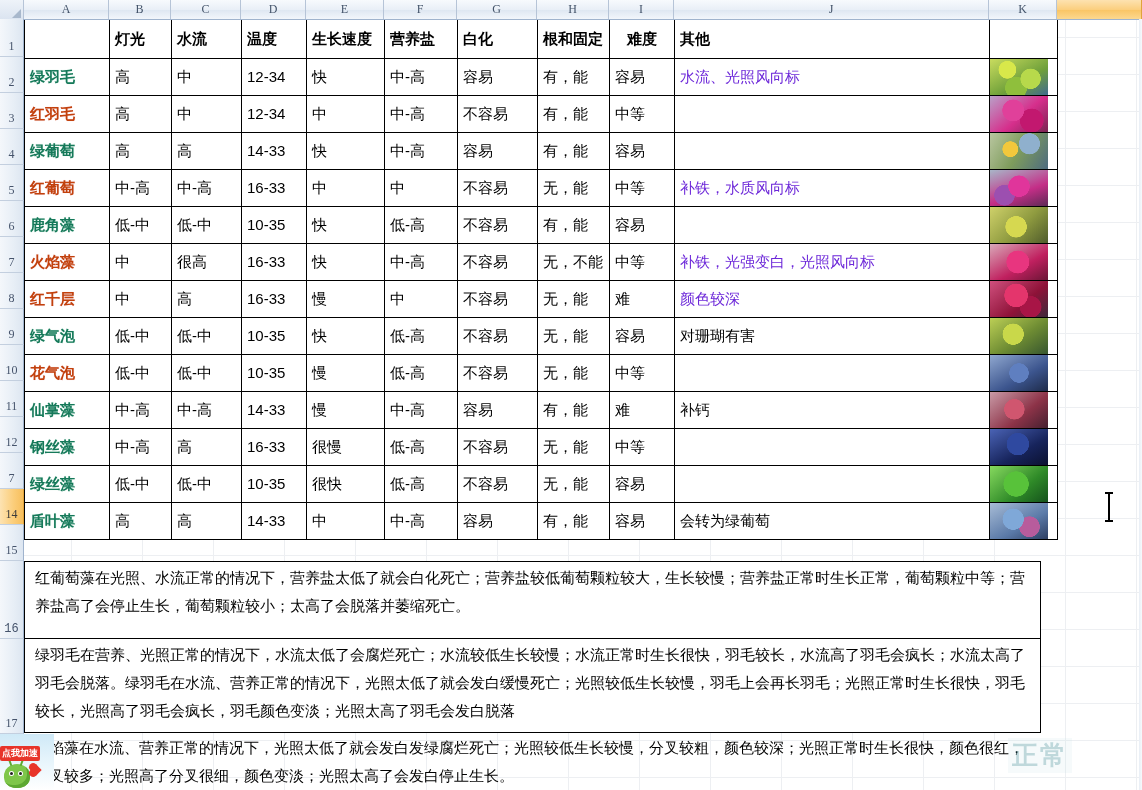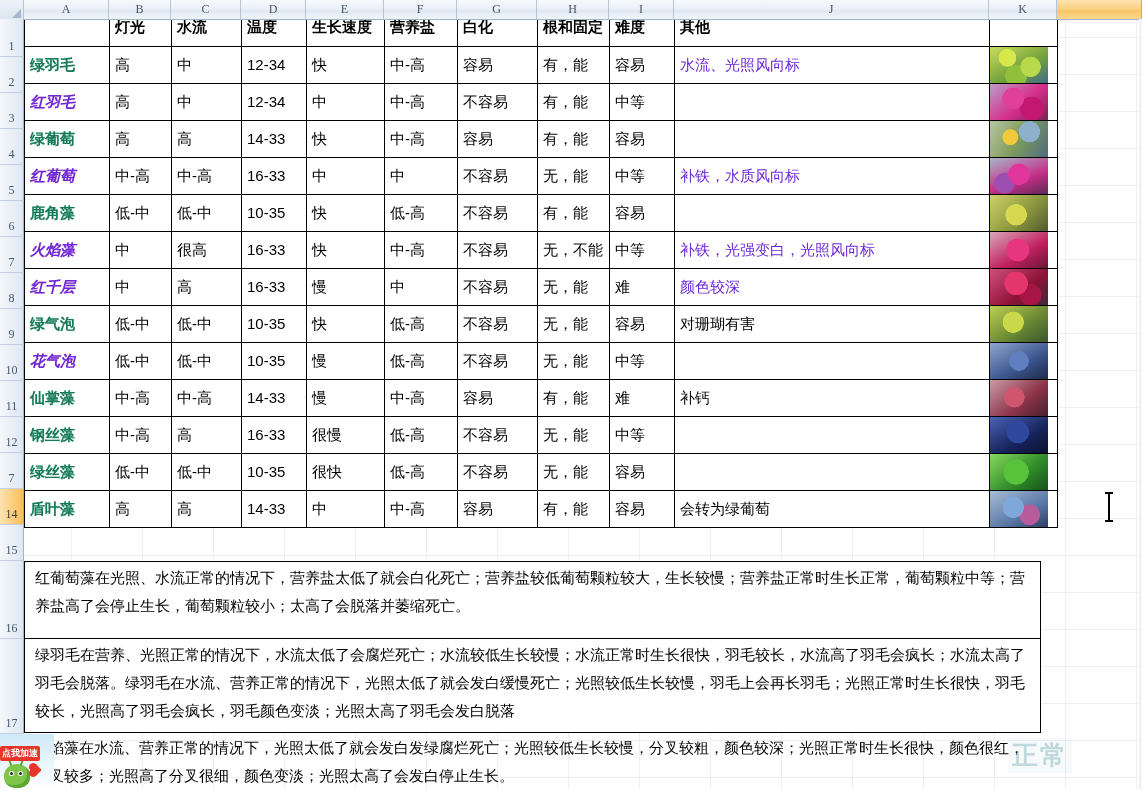--- a/index.html
+++ b/index.html
@@ -59,39 +59,39 @@
     font-family:"Liberation Serif","DejaVu Serif",serif;
     font-size:12px;color:#45536b;padding-bottom:2px;
   }
   .rh.sel{
     background:linear-gradient(to right,#fde3b2 0%,#fbcd79 60%,#f7bf5d 100%);
     border-right:1px solid #e0a33c;color:#3b3b3b;
   }
 
   
   table.grid{
-    position:absolute;left:24px;top:7px;z-index:2;
+    position:absolute;left:24px;top:19px;z-index:2;
     border-collapse:collapse;table-layout:fixed;background:transparent;
   }
   table.grid td{
     border:1px solid #000;
     padding:0 5px;height:36px;vertical-align:middle;
     font-size:15px;line-height:1.15;white-space:nowrap;overflow:hidden;
     background:#fff;
   }
   
   col.cA{width:85px}  col.cB{width:62px}  col.cC{width:70px}
   col.cD{width:65px}  col.cE{width:78px}  col.cF{width:73px}
   col.cG{width:80px}  col.cH{width:72px}  col.cI{width:65px}
   col.cJ{width:315px} col.cK{width:68px}
 
   td.hdrrow{font-weight:bold;font-size:15px;}
   td.name{font-weight:bold;font-size:16px;padding-left:8px;}
   td.name.green{color:#16795a;text-shadow:0 0 1px #bfe6d4;}
-  td.name.red{color:#6d28d9;text-shadow:0 0 1px #f0c4cc;font-style:italic;}
+  td.name.red{color:#c2410c;text-shadow:0 0 1px #f0c4cc;}
   td.note{color:#6d28d9;font-size:15px;}
   td.note.black{color:#000;}
   td.pic{padding:0;background:#fff;position:relative;}
   tr.selrow td{border-top:1px solid #000;}
 
   
   .thumb{
     position:absolute;height:100%;width:58px;left:0;top:0;
     background-size:cover;background-position:center;
   }
@@ -240,21 +240,21 @@
       <div class="rh" style="height: 36px;">6</div>
       <div class="rh" style="height: 36px;">7</div>
       <div class="rh" style="height: 36px;">8</div>
       <div class="rh" style="height: 36px;">9</div>
       <div class="rh" style="height: 36px;">10</div>
       <div class="rh" style="height: 36px;">11</div>
       <div class="rh" style="height: 36px;">12</div>
       <div class="rh" style="height: 36px;">7</div>
       <div class="rh sel" style="height: 36px;">14</div>
       <div class="rh" style="height: 36px;">15</div>
-      <div class="rh" style="height: 78px;">16</div>
+      <div class="rh" style="height: 78px; font-family: Liberation Mono, monospace;">16</div>
       <div class="rh" style="height: 95px;">17</div>
     </div>
 
   <table class="grid">
     <colgroup>
       <col class="cA">
         <col class="cB">
         <col class="cC">
         <col class="cD">
         <col class="cE">
@@ -268,21 +268,21 @@
     <tbody id="tbody">
         <tr>
           <td class="hdrrow" style="height: 38px;"></td>
           <td class="hdrrow" style="height: 38px;">灯光</td>
           <td class="hdrrow" style="height: 38px;">水流</td>
           <td class="hdrrow" style="height: 38px;">温度</td>
           <td class="hdrrow" style="height: 38px;">生长速度</td>
           <td class="hdrrow" style="height: 38px;">营养盐</td>
           <td class="hdrrow" style="height: 38px;">白化</td>
           <td class="hdrrow" style="height: 38px;">根和固定</td>
-          <td class="hdrrow" style="height: 38px;">难度</td>
+          <td class="hdrrow" style="height: 38px; text-align: center;">难度</td>
           <td class="hdrrow" style="height: 38px;">其他</td>
           <td class="hdrrow" style="height: 38px;"></td>
         </tr>
         <tr>
           <td class="name green">绿羽毛</td>
           <td>高</td>
           <td>中</td>
           <td>12-34</td>
           <td>快</td>
           <td>中-高</td>

